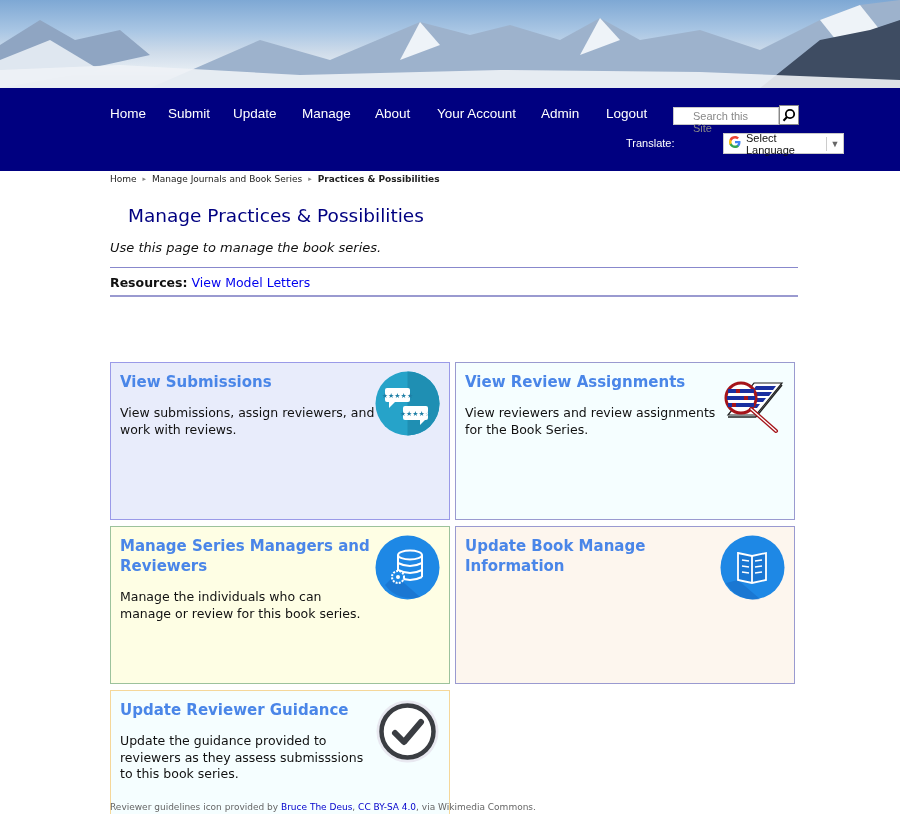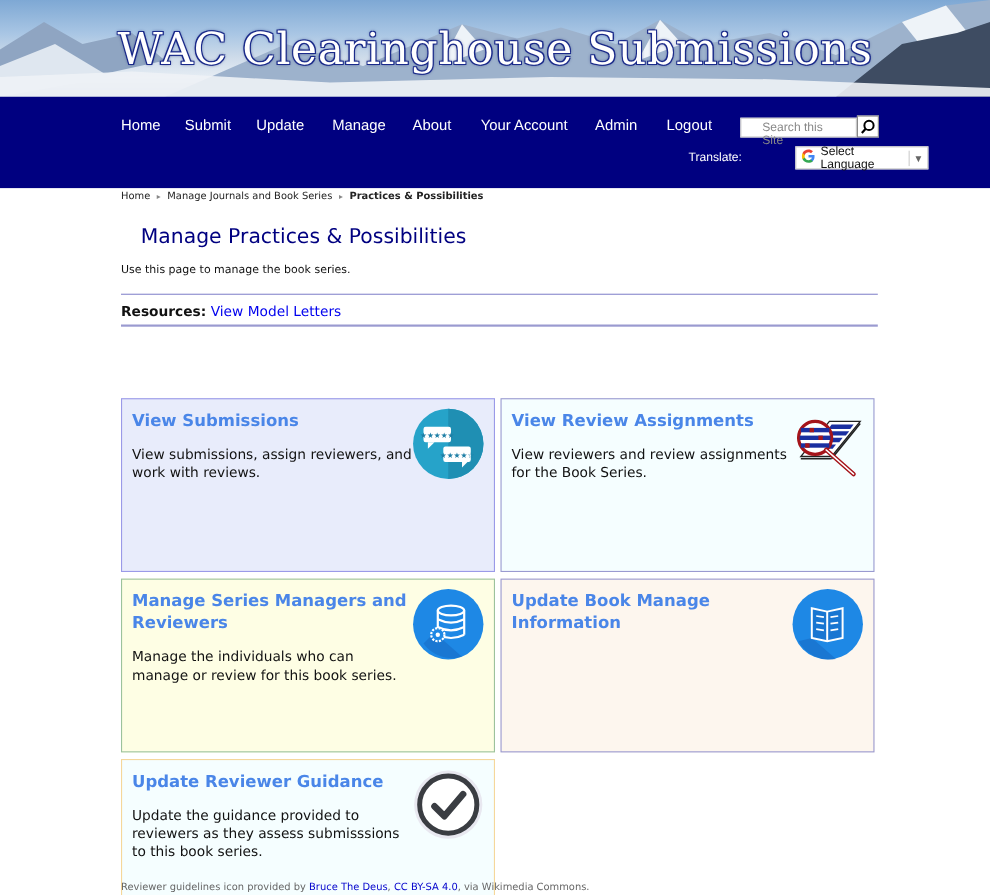--- a/index.html
+++ b/index.html
@@ -31,21 +31,21 @@
     .lang-select .txt { flex: 1; padding-left: 1px; }
     .lang-select .sep { width: 1px; height: 14px; background: #ccc; }
     .lang-select .arrow { width: 16px; text-align: center; font-size: 9px; color: #666; }
 
     
     .breadcrumb { position: absolute; left: 110px; top: 174px; font-size: 9px; color: #222; display: flex; align-items: center; }
     .breadcrumb .sep { color: #888; font-size: 7px; margin: 0 6px; }
     .breadcrumb .current { font-weight: bold; }
 
     .page-title { position: absolute; left: 128px; top: 205px; font-size: 18.5px; font-weight: normal; color: #000080; }
-    .page-desc { position: absolute; left: 110px; top: 240px; font-size: 10px; color: #111; }
+    .page-desc { position: absolute; left: 110px; top: 240px; font-size: 13px; color: #111; font-style: italic; }
     .hr1 { position: absolute; left: 110px; top: 267px; width: 688px; height: 1px; background: #8888cc; }
     .resources { position: absolute; left: 110px; top: 275px; font-size: 12.5px; }
     .resources .label { font-weight: bold; color: #111; }
     .resources a { color: #0000ee; text-decoration: none; }
     .hr2 { position: absolute; left: 110px; top: 295px; width: 688px; height: 2px; background: #9a9ad0; }
 
     
     .card { position: absolute; width: 340px; border: 1px solid; padding: 9px 9px; margin-top: 48px; }
     .card-title { font-size: 15px; font-weight: bold; color: #4a86e8; line-height: 20px; width: 250px; text-decoration: none; display: block; }
     .card-desc { font-size: 12.5px; color: #111; line-height: 16.5px; margin-top: 13px; width: 255px; }
@@ -67,21 +67,20 @@
   <svg width="900" height="88">
     <polygon points="0,45 40,20 75,40 120,30 150,55 0,88" fill="#8fa5c2"></polygon>
     <polygon points="0,60 50,40 100,70 0,88" fill="#dfe7f0"></polygon>
     <polygon points="150,88 260,40 330,60 420,22 470,35 510,25 560,40 600,18 640,40 700,30 760,50 820,20 860,5 900,0 900,88" fill="#9db2cc"></polygon>
     <polygon points="420,22 440,45 400,60" fill="#eef3f8"></polygon>
     <polygon points="600,18 620,40 580,55" fill="#eef3f8"></polygon>
     <polygon points="860,5 880,30 840,45 820,20" fill="#eef3f8"></polygon>
     <polygon points="760,88 820,40 870,30 900,20 900,88" fill="#3e4c62"></polygon>
     <polygon points="0,88 0,70 120,65 300,75 500,70 700,72 900,80 900,88" fill="#eef2f6" opacity="0.9"></polygon>
   </svg>
-  <div class="banner-title">WAC Clearinghouse Submissions</div>
 </div>
 
 <div class="navbar">
   <div class="nav-links">
     <a class="nav-link" style="width:58px">Home</a>
     <a class="nav-link" style="width:65px">Submit</a>
     <a class="nav-link" style="width:69px">Update</a>
     <a class="nav-link" style="width:73px">Manage</a>
     <a class="nav-link" style="width:62px">About</a>
     <a class="nav-link" style="width:104px">Your Account</a>

